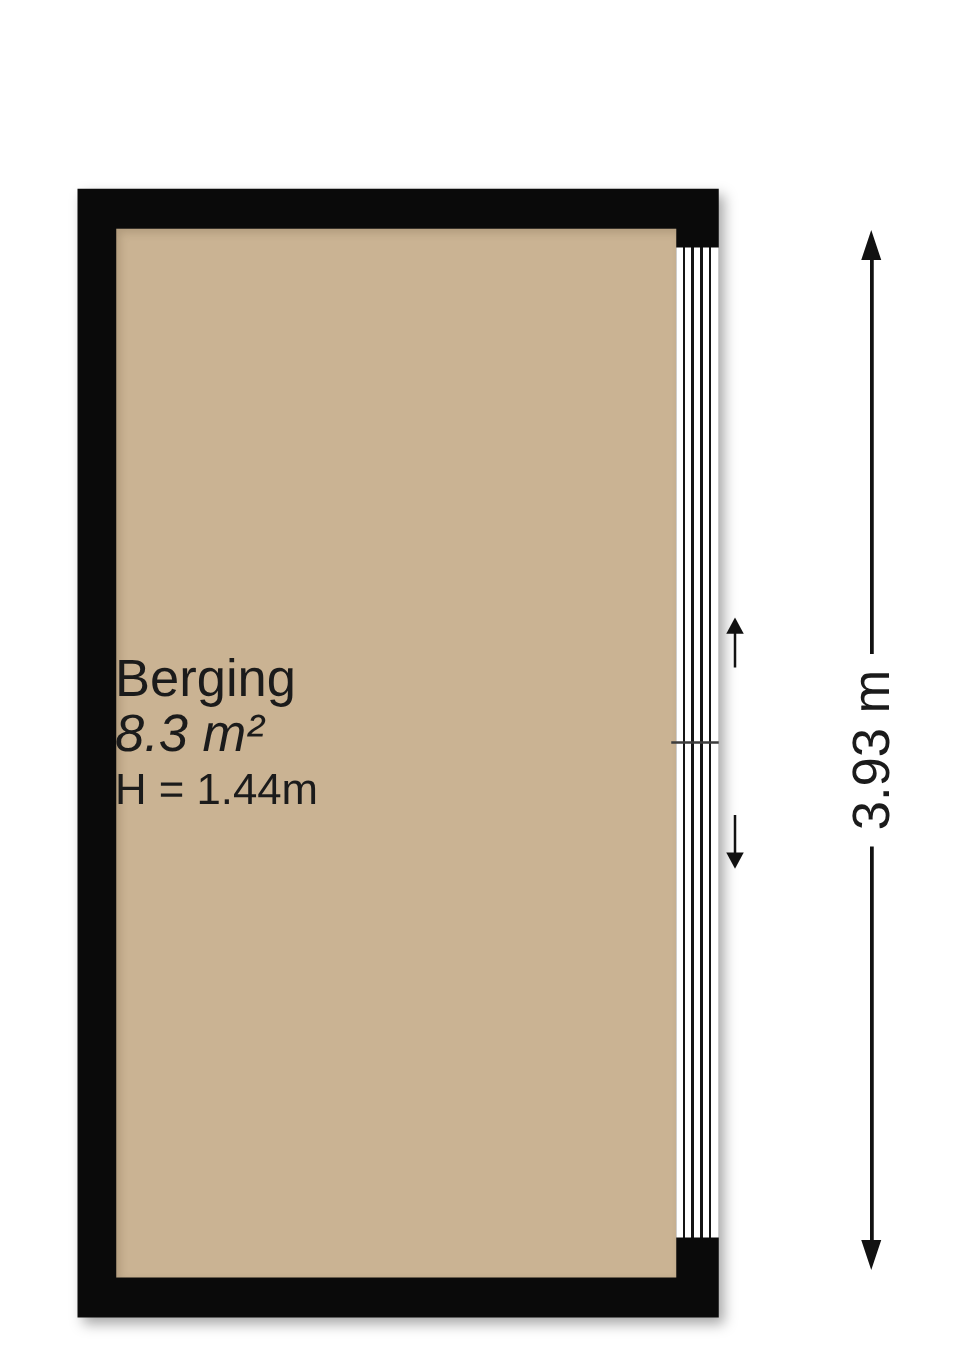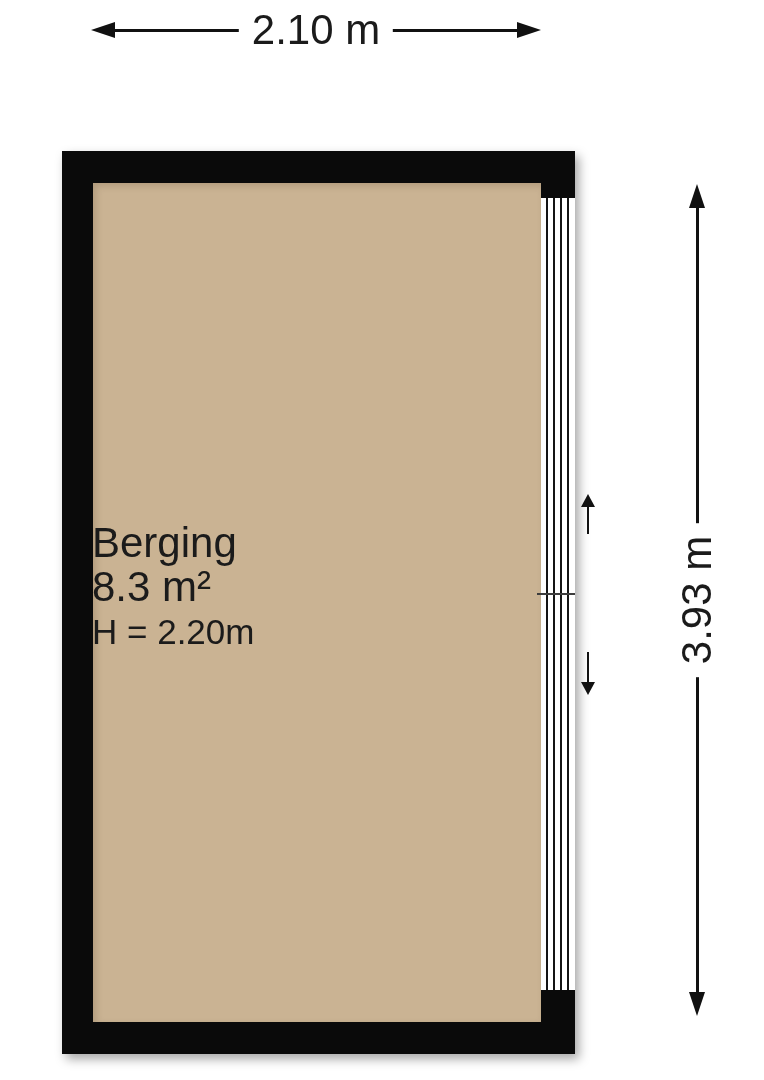--- a/index.html
+++ b/index.html
@@ -113,21 +113,21 @@
   }
 
   
   .room-label{
     position:absolute;
     left:92px; top:521px;
     width:430px;
     color:var(--text);
   }
   .room-name{font-size:42px;line-height:1.05;}
-  .room-area{font-size:42px;line-height:1.05;}
+  .room-area{font-size:42px;line-height:1.05;font-style:italic;}
   .room-height{font-size:35px;line-height:1.15;margin-top:3px;}
 
   
   .slide{position:absolute;width:14px;}
   .slide .shaft{
     position:absolute;
     left:6px; width:2px;
     background:var(--line);
   }
   .slide .head{position:absolute;width:0;height:0;}
@@ -146,38 +146,32 @@
     border-left:7px solid transparent;
     border-right:7px solid transparent;
     border-top:13px solid var(--line);
   }
 </style>
 </head>
 <body>
 
 <div class="stage">
 
-  <div class="dim-h">
-    <span class="ah ah-left"></span>
-    <span class="dline"></span>
-    <span class="ah ah-right"></span>
-    <span class="dim-label">2.10 m</span>
-  </div>
 
   <div class="plan" style="background-color: rgb(10, 10, 10);">
     <div class="floor" style="background-color: rgb(202, 179, 147);"></div>
     <div class="window">
       <div class="window-divider"></div>
     </div>
   </div>
 
   <div class="room-label">
     <div class="room-name">Berging</div>
     <div class="room-area">8.3 m²</div>
-    <div class="room-height">H = 2.20m</div>
+    <div class="room-height">H = 1.44m</div>
   </div>
 
   <div class="slide slide-up">
     <span class="head"></span>
     <span class="shaft"></span>
   </div>
   <div class="slide slide-down">
     <span class="shaft"></span>
     <span class="head"></span>
   </div>

